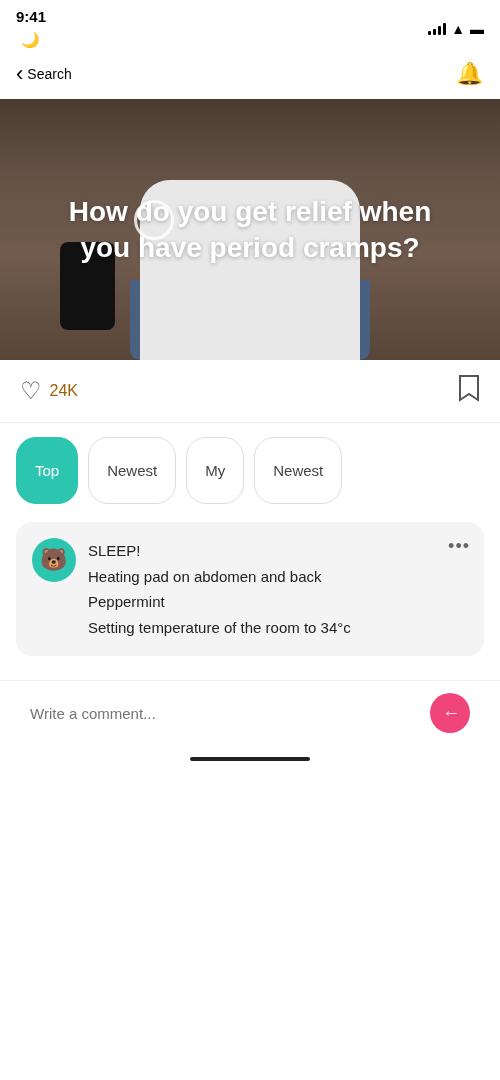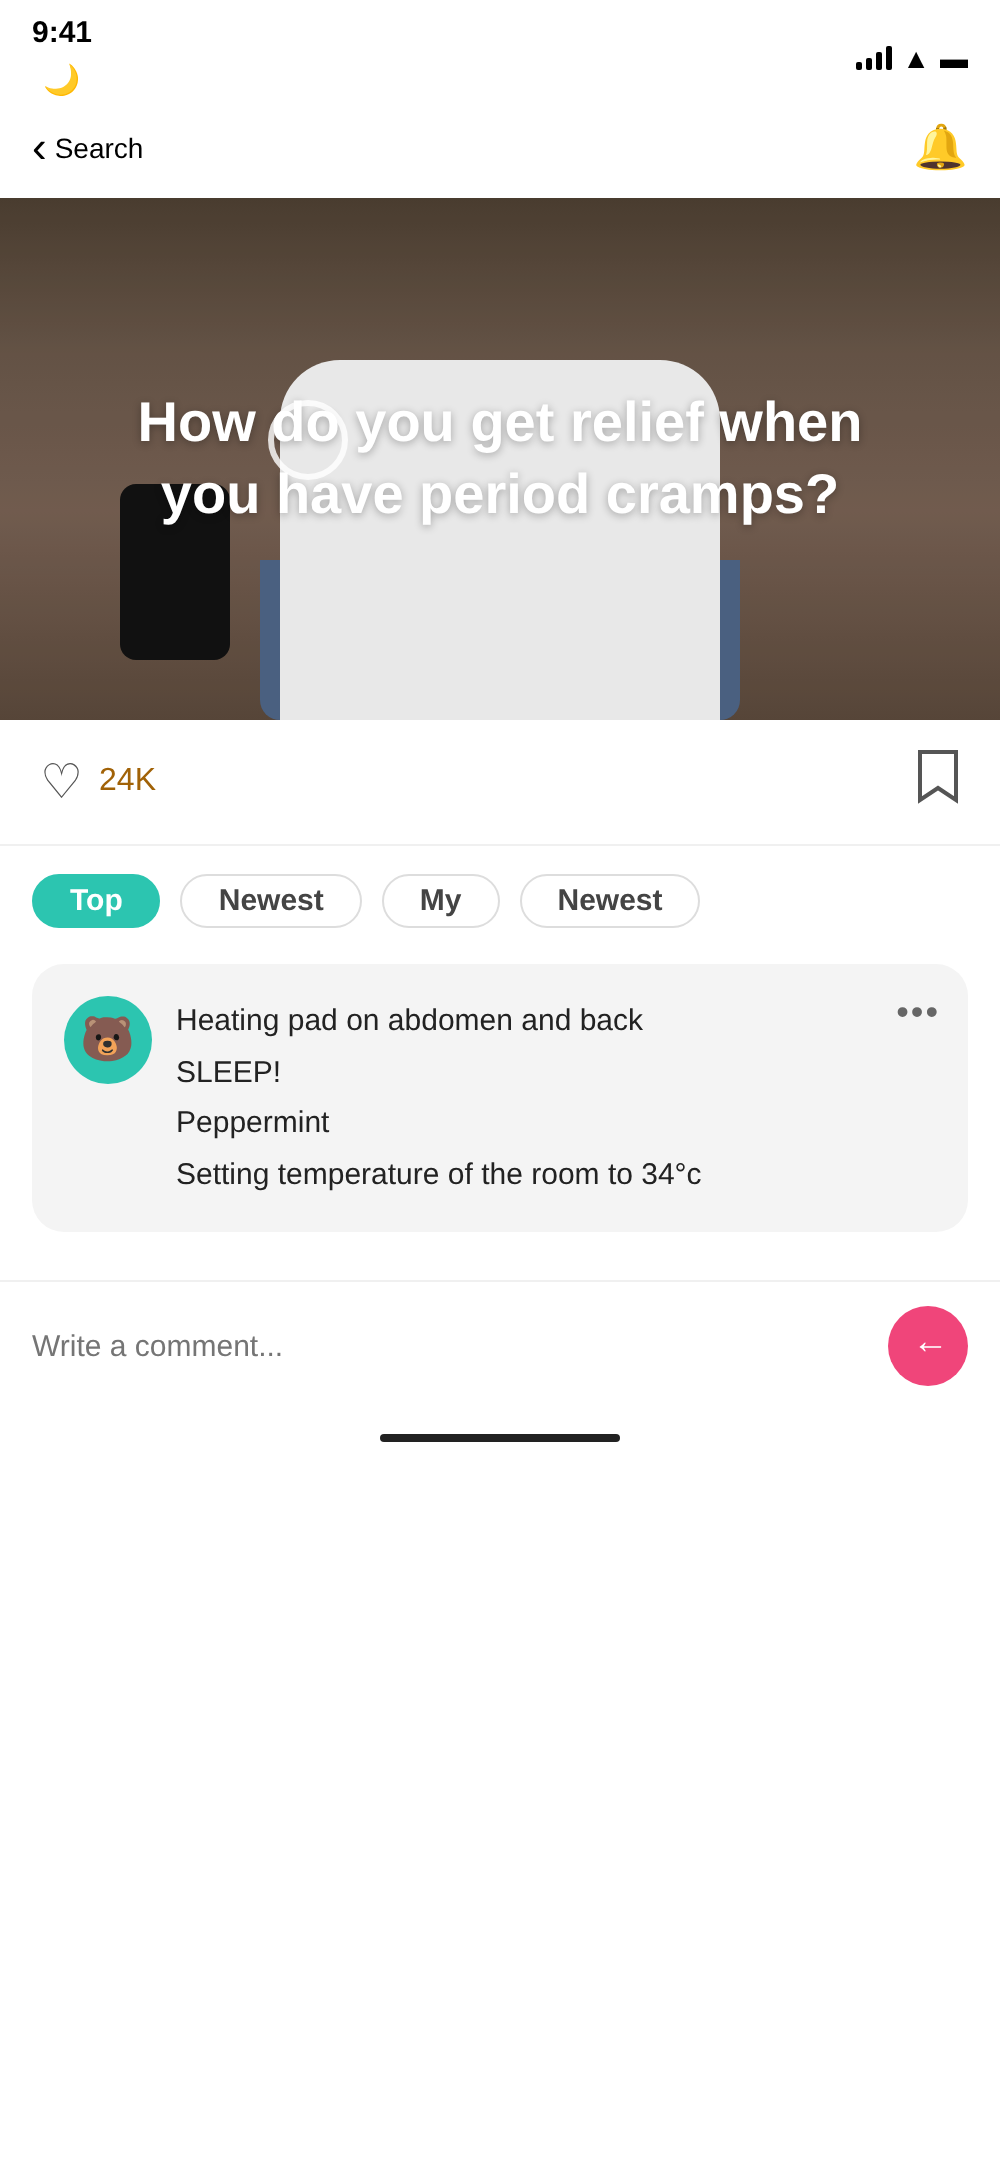--- a/index.html
+++ b/index.html
@@ -183,24 +183,24 @@
     }
 
     
     .tabs-row {
       display: flex;
       align-items: center;
       gap: 10px;
       padding: 14px 16px 10px;
     }
     .tab {
-      padding: 4px 18px;
+      padding: 24px 18px;
       border-radius: 20px;
       font-size: 15px;
-      font-weight: 700;
+      font-weight: 400;
       cursor: pointer;
       border: 1.5px solid #ddd;
       background: #fff;
       color: #444;
     }
     .tab.active {
       background: #2cc5b0;
       border-color: #2cc5b0;
       color: #fff;
     }
@@ -246,21 +246,21 @@
       letter-spacing: 1px;
     }
     .comment-wrapper {
       position: relative;
     }
 
     
     .write-comment-row {
       display: flex;
       align-items: center;
-      padding: 12px 16px;
+      padding: 12px 30px;
       gap: 10px;
       border-top: 1px solid #f0f0f0;
       margin-top: 8px;
     }
     .comment-input {
       flex: 1;
       border: none;
       background: transparent;
       font-size: 15px;
       color: #aaa;
@@ -357,22 +357,22 @@
 </div>
 
 <div class="comment-section">
   <div class="comment-wrapper">
     <div class="comment-card">
       <div class="avatar">
         <span class="bear-face">🐻</span>
       </div>
       <div class="comment-body">
         <div class="comment-text">
+          <div>SLEEP!</div>
           <div>Heating pad on abdomen and back</div>
-          <div>SLEEP!</div>
           <div>Peppermint</div>
           <div>Setting temperature of the room to 34°c</div>
         </div>
       </div>
     </div>
     <span class="comment-more">•••</span>
   </div>
 </div>
 
 <div class="write-comment-row">

